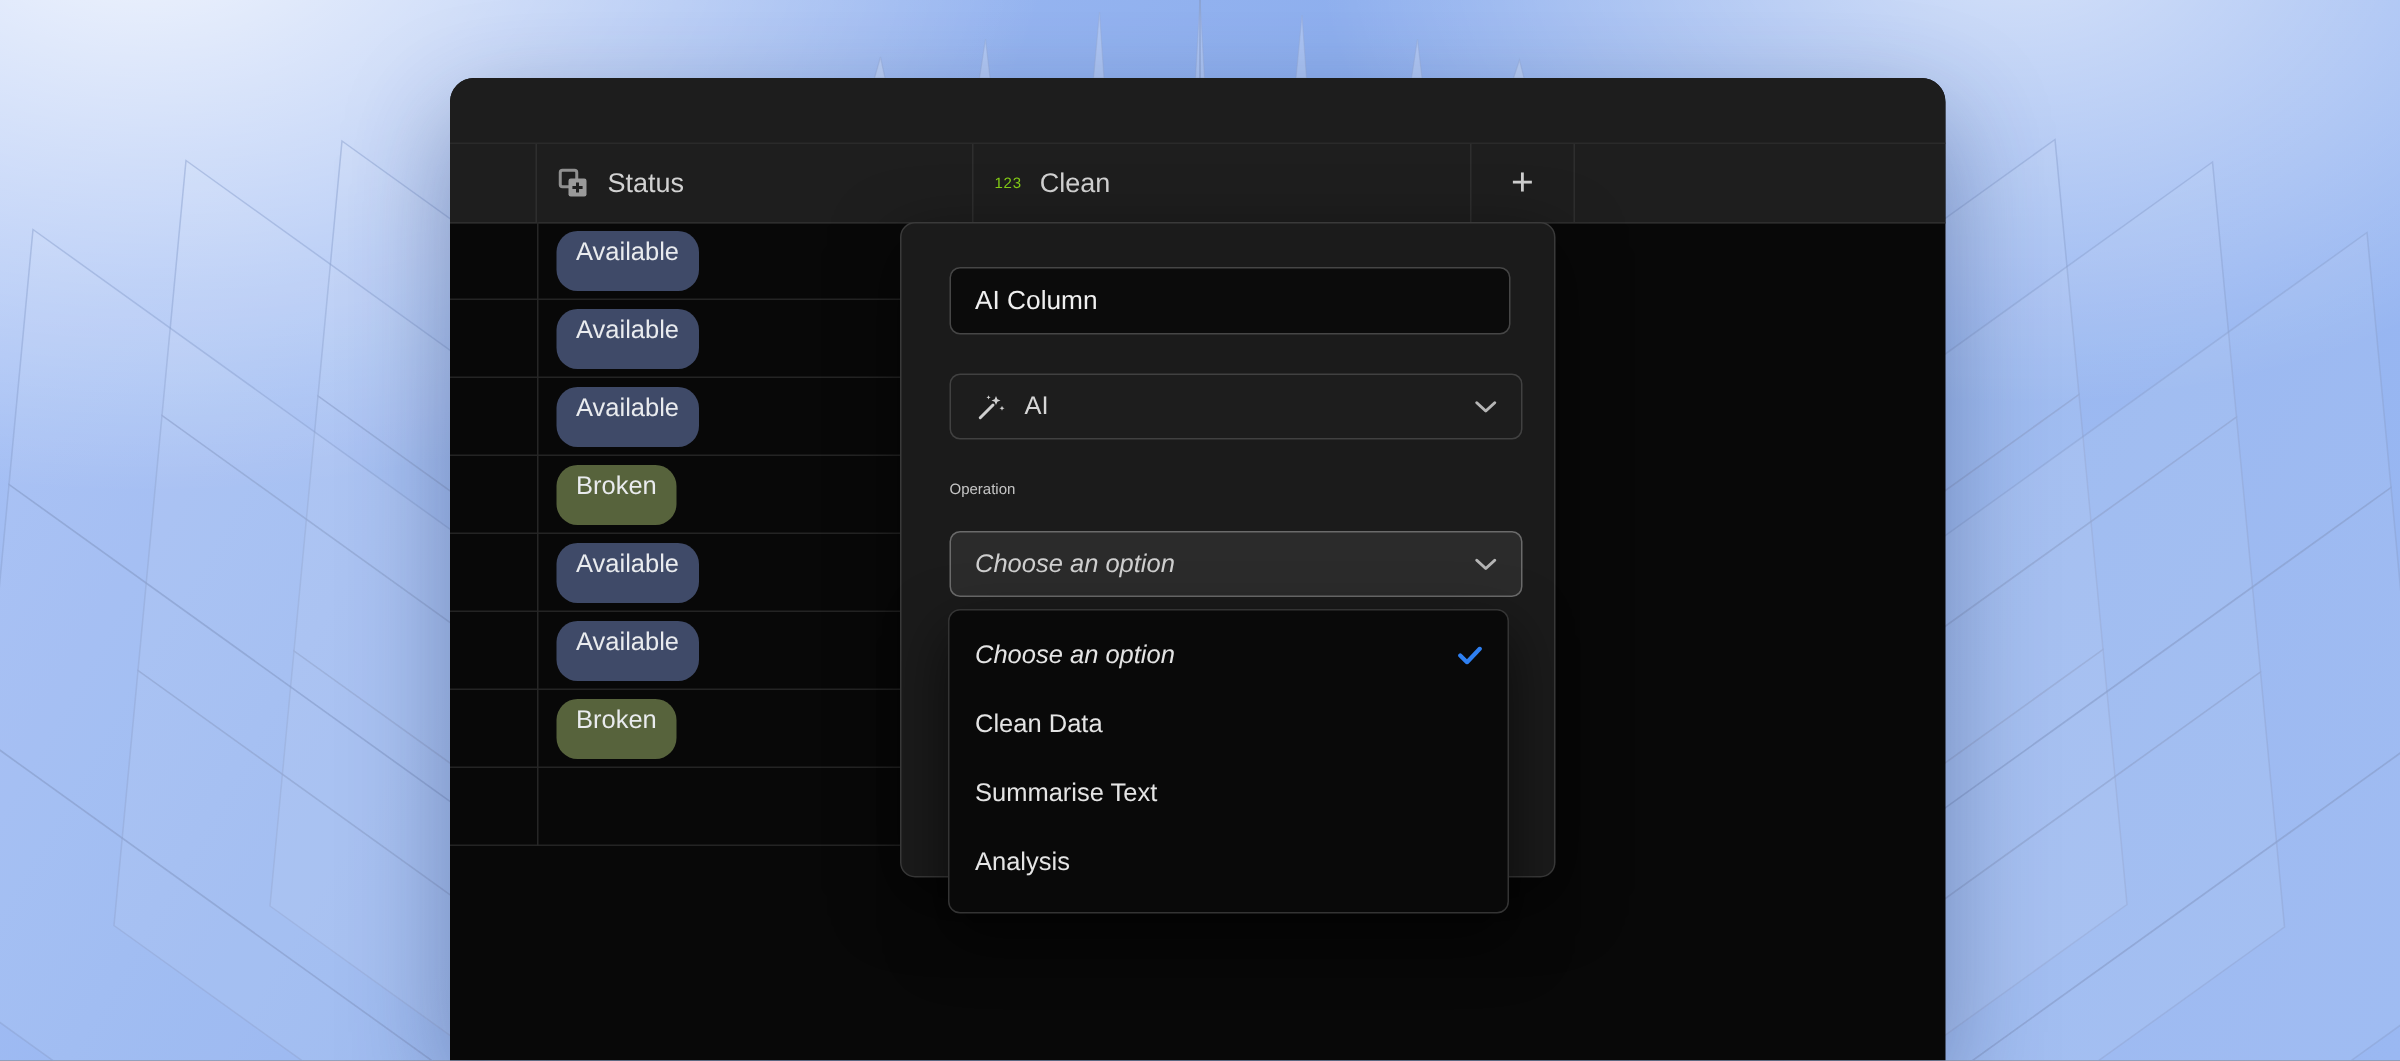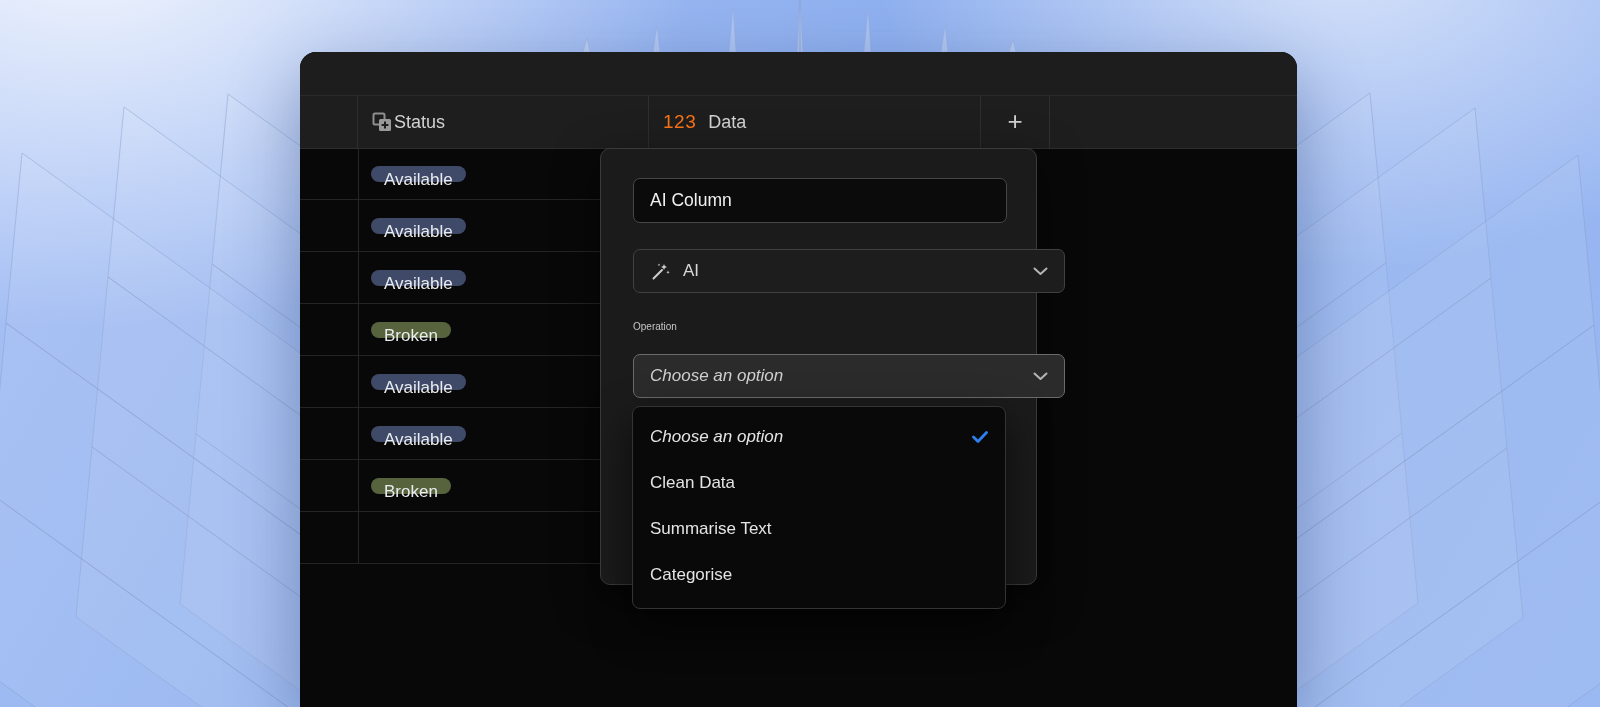--- a/index.html
+++ b/index.html
@@ -19,50 +19,50 @@
     background:#080808;border-radius:16px 16px 0 0;overflow:hidden;z-index:1;
     box-shadow:0 24px 70px rgba(25,45,95,.38);
   }
   .topbar{position:absolute;left:0;top:0;width:100%;height:43px;background:#1d1d1d;border-bottom:1px solid #2a2a2a;}
   .header-row{
     position:absolute;left:0;top:44px;width:100%;height:52px;background:#1e1e1e;
     border-bottom:1px solid #2e2e2e;display:flex;align-items:stretch;
   }
   .hcell{display:flex;align-items:center;box-sizing:border-box;color:#d2d2d2;font-size:18px;}
   .hcell.gutter{width:58px;border-right:1px solid #2e2e2e;}
-  .hcell.status{width:290px;padding-left:14px;gap:2px;}
+  .hcell.status{width:290px;padding-left:14px;gap:13px;}
   .hcell.cost{width:332px;border-left:1px solid #2e2e2e;padding-left:14px;gap:12px;}
   .hcell.addcol{width:70px;border-left:1px solid #2e2e2e;border-right:1px solid #2e2e2e;justify-content:center;cursor:pointer;}
   .hcell.filler{flex:1;}
-  .type-num{font-size:19px;color:#f97316;letter-spacing:.5px;}
+  .type-num{font-size:10px;color:#84cc16;letter-spacing:.5px;}
   .plus-glyph{font-size:26px;font-weight:300;color:#cfcfcf;line-height:1;margin-top:-2px;}
 
   
   .rows{position:absolute;left:0;top:96px;width:348px;}
   .vline{position:absolute;left:58px;top:0;bottom:0;width:1px;background:#262626;}
   .row{height:52px;border-bottom:1px solid #242424;display:flex;align-items:center;box-sizing:border-box;}
   .row .cellpad{margin-left:71px;}
   .badge{
-    display:inline-block;height:16px;line-height:28px;padding:0 13px;border-radius:14px;
+    display:inline-block;height:40px;line-height:28px;padding:0 13px;border-radius:14px;
     font-size:17px;color:#e9ebee;background:#3f4a68;
   }
 
   
   .modal{
     position:absolute;left:300px;top:96px;width:437px;height:437px;background:#1b1b1b;
     border:1px solid #3a3a3a;border-radius:10px;box-sizing:border-box;z-index:3;
     box-shadow:0 14px 44px rgba(0,0,0,.55);
   }
   .name-input{
     position:absolute;left:32px;top:29px;width:374px;height:45px;box-sizing:border-box;
     background:#0b0b0b;border:1px solid #464646;border-radius:7px;color:#f0f0f0;
     font-size:17.5px;padding:0 16px;outline:none;font-family:inherit;
   }
   .select{
-    position:absolute;left:32px;box-sizing:border-box;width:432px;height:44px;border-radius:7px;
+    position:absolute;left:32px;box-sizing:border-box;width:382px;height:44px;border-radius:7px;
     display:flex;align-items:center;padding:0 16px;cursor:pointer;
   }
   .type-select{top:100px;background:#1d1d1d;border:1px solid #414141;gap:12px;color:#d6d6d6;font-size:17px;}
   .op-label{position:absolute;left:32px;top:172px;font-size:10px;color:#c6c6c6;}
   .op-select{top:205px;background:#2b2b2b;border:1px solid #6b6b6b;color:#cfcfcf;font-size:17px;}
   .op-select .val{font-style:italic;}
   .chev{margin-left:auto;flex:0 0 auto;}
 
   
   .dropdown{
@@ -127,21 +127,21 @@
       <svg width="20" height="20" viewBox="0 0 20 20">
         <rect x="1.5" y="1.5" width="11" height="11" rx="1.5" fill="none" stroke="#8f8f8f" stroke-width="2"></rect>
         <rect x="7" y="7" width="12" height="12" rx="1.5" fill="#9a9a9a"></rect>
         <path d="M13,9.6 v6.8 M9.6,13 h6.8" stroke="#1e1e1e" stroke-width="2"></path>
       </svg>
       <span>Status</span>
     </div>
 
     <div class="hcell cost">
       <span class="type-num">123</span>
-      <span>Data</span>
+      <span>Clean</span>
     </div>
 
     <div class="hcell addcol">
       <span class="plus-glyph">+</span>
     </div>
 
     <div class="hcell filler"></div>
   </div>
 
   <div class="rows">
@@ -205,17 +205,17 @@
     </div>
     <div class="opt">
       <span>Clean Data</span>
 
     </div>
     <div class="opt">
       <span>Summarise Text</span>
 
     </div>
     <div class="opt">
-      <span>Categorise</span>
+      <span>Analysis</span>
 
     </div>
   </div>
 </div>
 
 </body></html>

